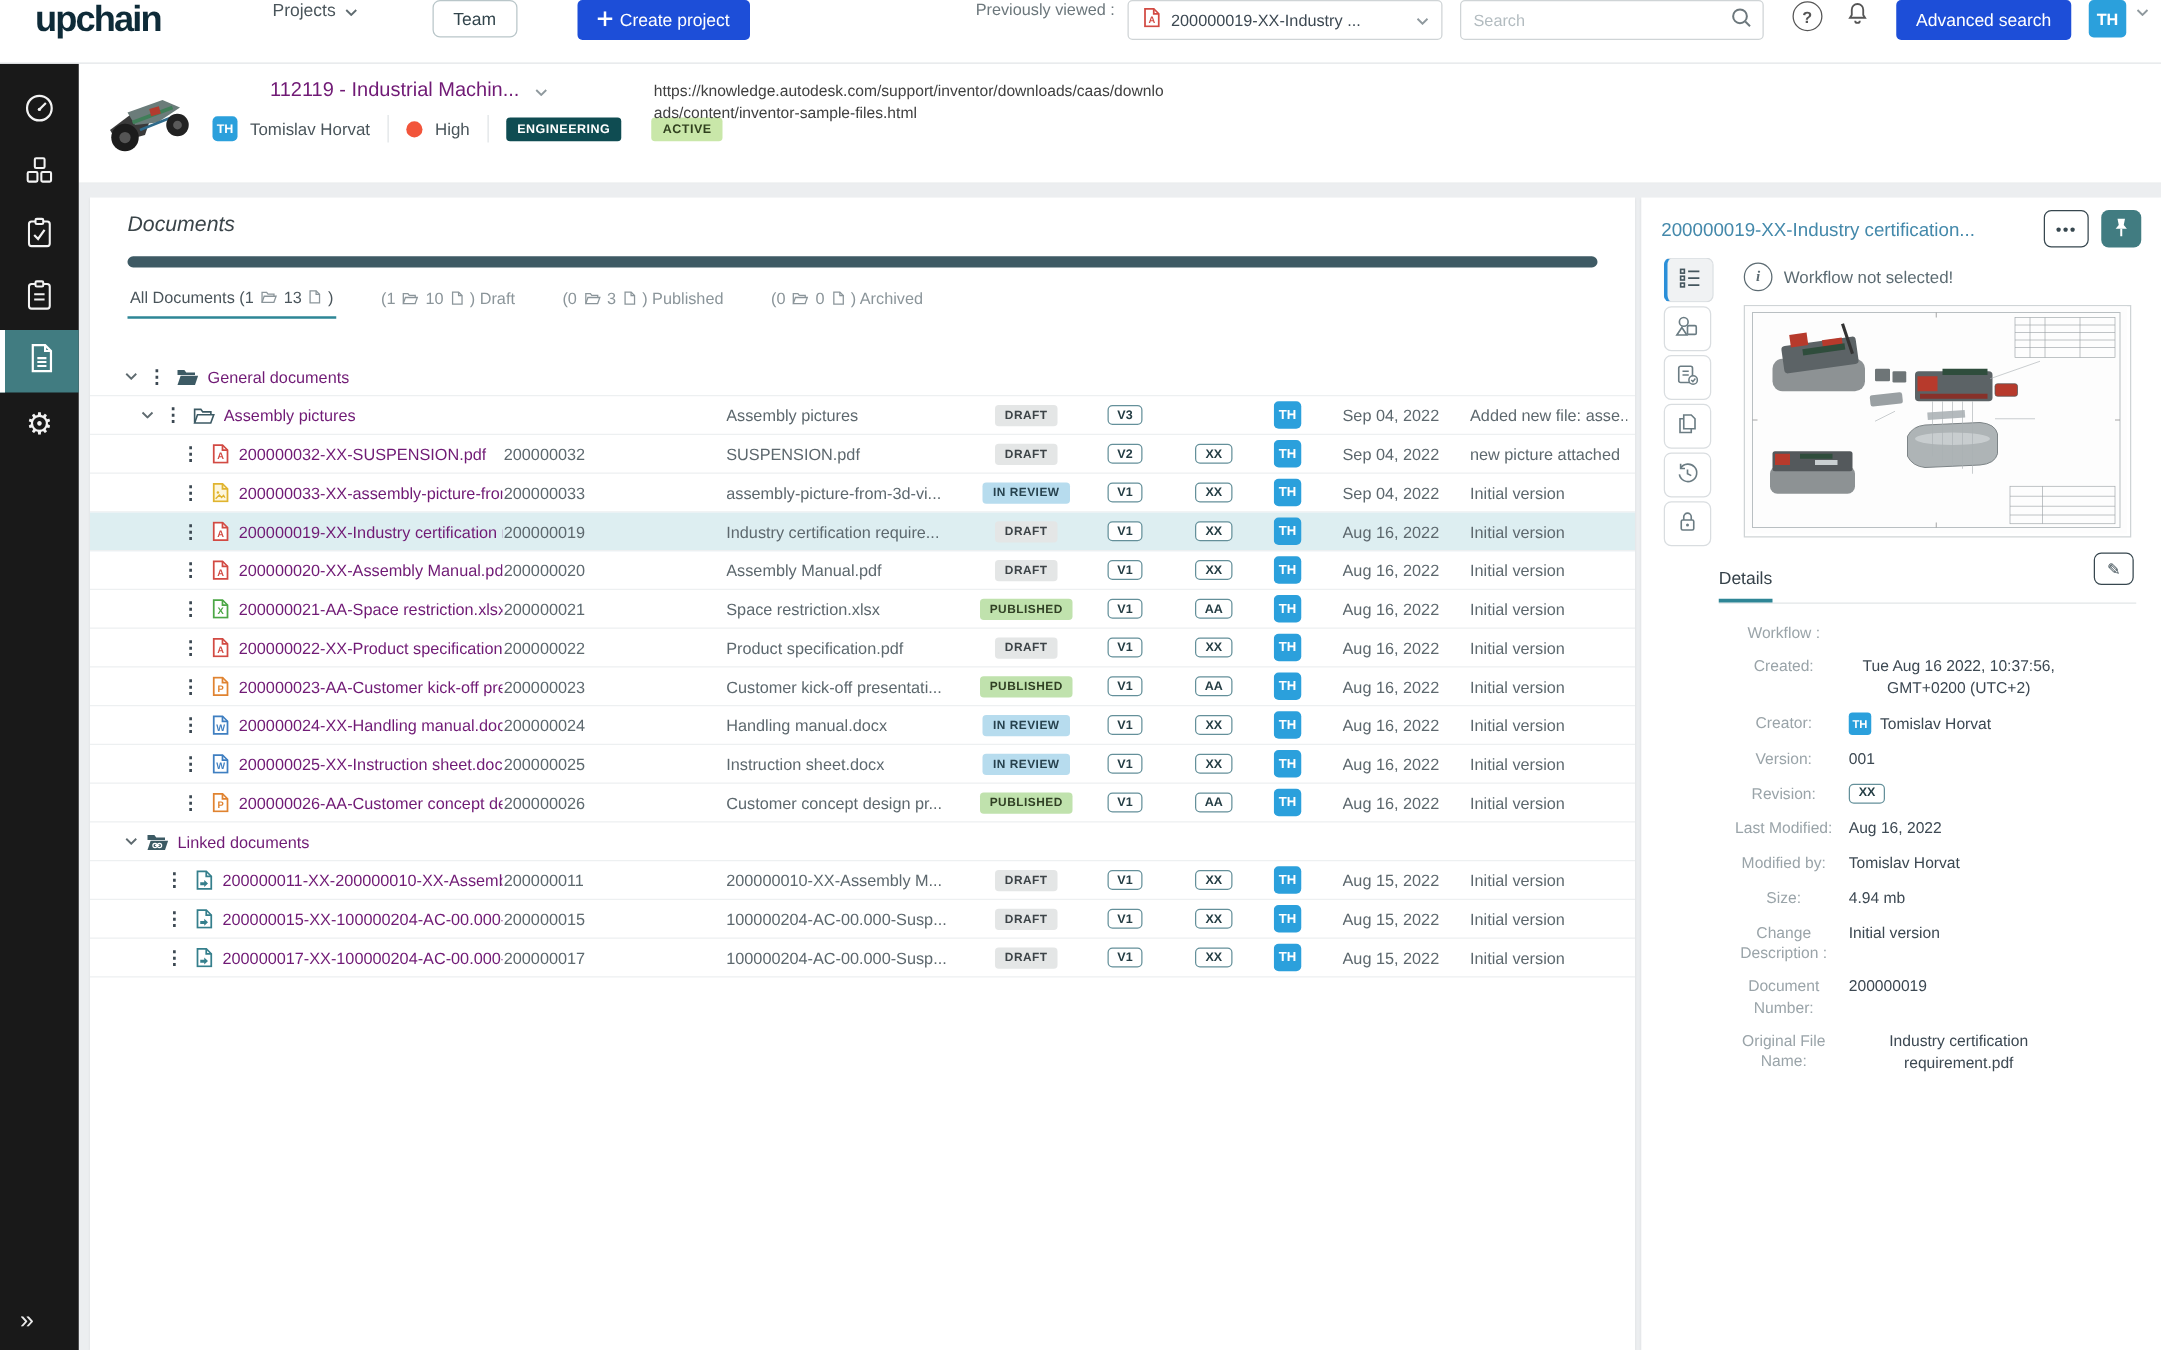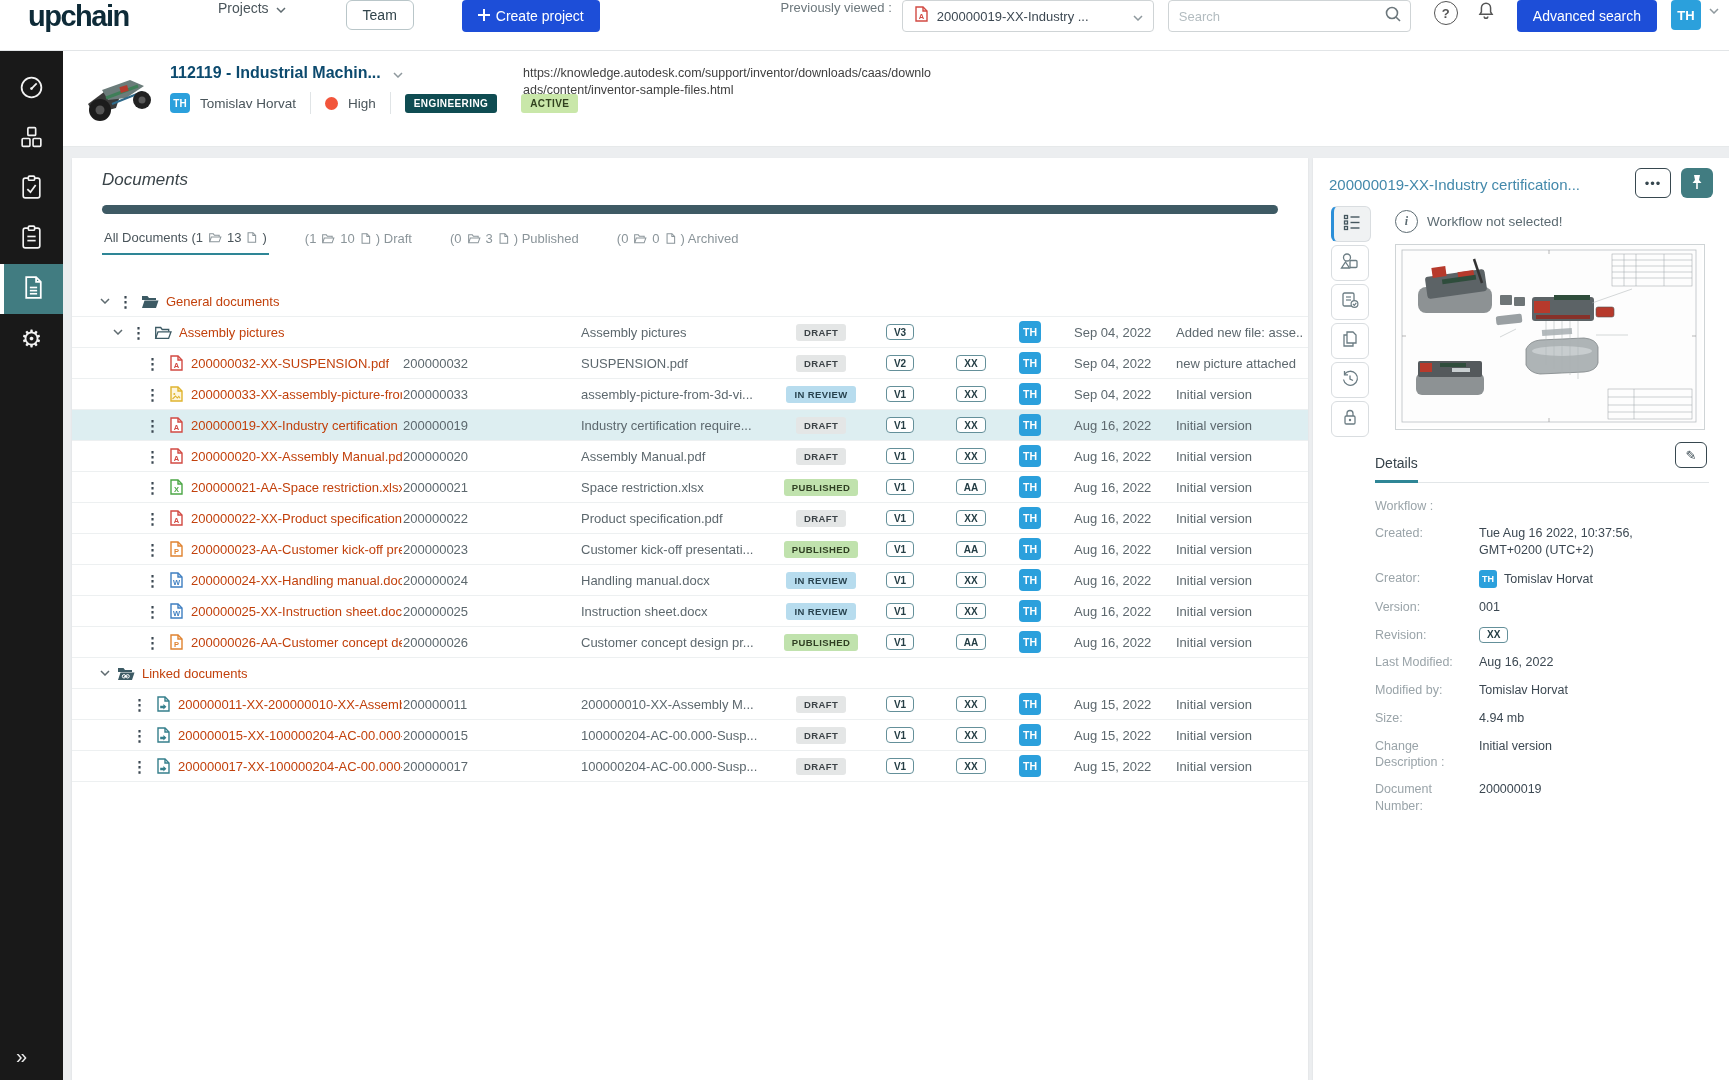--- a/index.html
+++ b/index.html
@@ -25,21 +25,21 @@
   .caret{margin:0 10px 0 8px;cursor:pointer;}
   
   .sidebar{position:absolute;left:0;top:50px;width:63px;bottom:0;background:#191919;z-index:5;}
   .sb-item{width:63px;height:50px;display:flex;align-items:center;justify-content:center;cursor:pointer;}
   .sb-item.active{background:#417c81;border-left:4px solid #fff;width:59px;}
   .sb-expand{position:absolute;left:16px;bottom:12px;color:#ececec;font-size:20px;cursor:pointer;}
   
   .projband{position:absolute;left:63px;top:50px;width:1666px;height:96px;background:#fff;border-bottom:1px solid #e6e9ea;}
   .pthumb{position:absolute;left:23px;top:12px;width:76px;height:62px;cursor:pointer;}
   .ptitle-row{position:absolute;left:107px;top:14px;display:flex;align-items:center;gap:12px;}
-  .ptitle{font-size:16px;font-weight:bold;color:#0c4a6e;}
+  .ptitle{font-size:16px;font-weight:normal;color:#701a75;margin-left:46px;}
   .pmeta{position:absolute;left:107px;top:42px;display:flex;align-items:center;gap:10px;}
   .av-sm{width:20px;height:20px;font-size:10px;}
   .owner{font-size:13.5px;color:#4a555b;}
   .vsep{width:1px;height:22px;background:#e0e4e6;margin:0 4px;}
   .prio-dot{width:13px;height:13px;border-radius:50%;background:#f2553b;}
   .prio{font-size:13.5px;color:#4a555b;}
   .badge-dark{background:#0f4c52;color:#fff;font-size:10px;font-weight:bold;letter-spacing:.4px;padding:4px 9px;border-radius:3px;}
   .badge-green{background:#c9e7a9;color:#31411f;font-size:10px;font-weight:bold;letter-spacing:.4px;padding:4px 9px;border-radius:3px;margin-left:14px;}
   .purl{position:absolute;left:460px;top:15px;width:410px;font-size:12.5px;color:#404040;line-height:1.35;word-break:break-all;}
   
@@ -58,21 +58,21 @@
   .c-num{left:331px;width:170px;}
   .c-orig{left:509px;width:192px;}
   .c-status{left:703px;width:92px;justify-content:center;}
   .c-ver{left:795px;width:66px;justify-content:center;}
   .c-rev{left:861px;width:76px;justify-content:center;}
   .c-creator{left:947px;width:55px;}
   .c-mod{left:1002px;width:100px;}
   .c-chg{left:1104px;width:126px;}
   .hcell{position:absolute;top:0;height:28px;display:flex;align-items:center;}
   .namewrap{display:flex;align-items:center;gap:7px;width:100%;}
-  .linktxt{color:#c2410c;font-size:13px;cursor:pointer;overflow:hidden;white-space:nowrap;}
+  .linktxt{color:#701a75;font-size:13px;cursor:pointer;overflow:hidden;white-space:nowrap;}
   .kebab{color:#3c4852;font-size:15px;line-height:1;cursor:pointer;padding:0 1px;font-weight:bold;}
   .chev{display:flex;align-items:center;cursor:pointer;}
   .status-badge{font-size:9.5px;font-weight:bold;letter-spacing:.4px;padding:3px 8px;border-radius:3px;}
   .st-draft{background:#e4e6e6;color:#3c4347;}
   .st-in-review{background:#b7dcee;color:#27424e;}
   .st-published{background:#c0e2ad;color:#304024;}
   .chip{border:1px solid #64909a;border-radius:4px;font-size:10px;font-weight:bold;color:#243d44;padding:1.5px 7px;background:#fff;}
   .av-row{width:22px;height:22px;font-size:10.5px;}
   
   .panel{position:absolute;left:1313px;top:158px;width:416px;bottom:0;background:#fff;box-shadow:0 1px 2px rgba(0,0,0,.08);}
@@ -81,21 +81,21 @@
   .btn-pin{position:absolute;right:16px;top:10px;width:32px;height:30px;border:none;border-radius:6px;background:#417c81;display:flex;align-items:center;justify-content:center;cursor:pointer;}
   .strip{position:absolute;left:18px;top:48px;display:flex;flex-direction:column;gap:3px;}
   .strip-btn{width:36px;height:34px;border:1px solid #d9dde0;border-radius:6px;background:#fff;display:flex;align-items:center;justify-content:center;cursor:pointer;}
   .strip-btn.active{background:#f0f2f3;border-left:3px solid #2b8fd8;}
   .wfbanner{position:absolute;left:82px;top:52px;display:flex;align-items:center;gap:9px;color:#5c6b72;font-size:13.5px;}
   .info-circle{width:21px;height:21px;border:1.6px solid #5c6b72;border-radius:50%;display:flex;align-items:center;justify-content:center;font-size:12px;font-style:italic;font-weight:bold;font-family:"Liberation Serif",serif;}
   .preview{position:absolute;left:82px;top:86px;width:308px;height:184px;border:1px solid #cfd4d6;background:#fff;cursor:pointer;}
   .dethead{position:absolute;left:62px;top:296px;width:334px;border-bottom:1px solid #e2e6e8;height:28px;}
   .dettitle{display:inline-block;font-size:14px;color:#36424a;padding-bottom:9px;border-bottom:3px solid #2e8696;}
   .btn-edit{position:absolute;right:2px;top:-12px;width:32px;height:26px;border:1px solid #37474f;border-radius:6px;background:#fff;display:flex;align-items:center;justify-content:center;font-size:13px;color:#37474f;cursor:pointer;}
-  .fields{position:absolute;left:62px;top:340px;width:340px;}
+  .fields{position:absolute;left:62px;top:340px;width:340px;text-align:center;}
   .frow{display:flex;margin-bottom:11px;}
   .flabel{width:104px;flex:0 0 104px;font-size:12.5px;color:#9aa4a9;line-height:1.3;}
   .fval{font-size:12.5px;color:#3c4852;line-height:1.35;max-width:176px;}
   .fuser{display:flex;align-items:center;gap:7px;}
   .av-xs{width:18px;height:18px;font-size:9px;border-radius:3px;}
 </style>
 </head>
 <body>
 
 <div class="app">
@@ -974,16 +974,20 @@
           <div class="fval">4.94 mb</div>
         </div>
         <div class="frow">
           <div class="flabel">Change Description :</div>
           <div class="fval">Initial version</div>
         </div>
         <div class="frow">
           <div class="flabel">Document Number:</div>
           <div class="fval">200000019</div>
         </div>
+        <div class="frow">
+          <div class="flabel">Original File Name:</div>
+          <div class="fval">Industry certification requirement.pdf</div>
+        </div>
       </div>
   </div>
 
 </div>
 
 </body></html>

